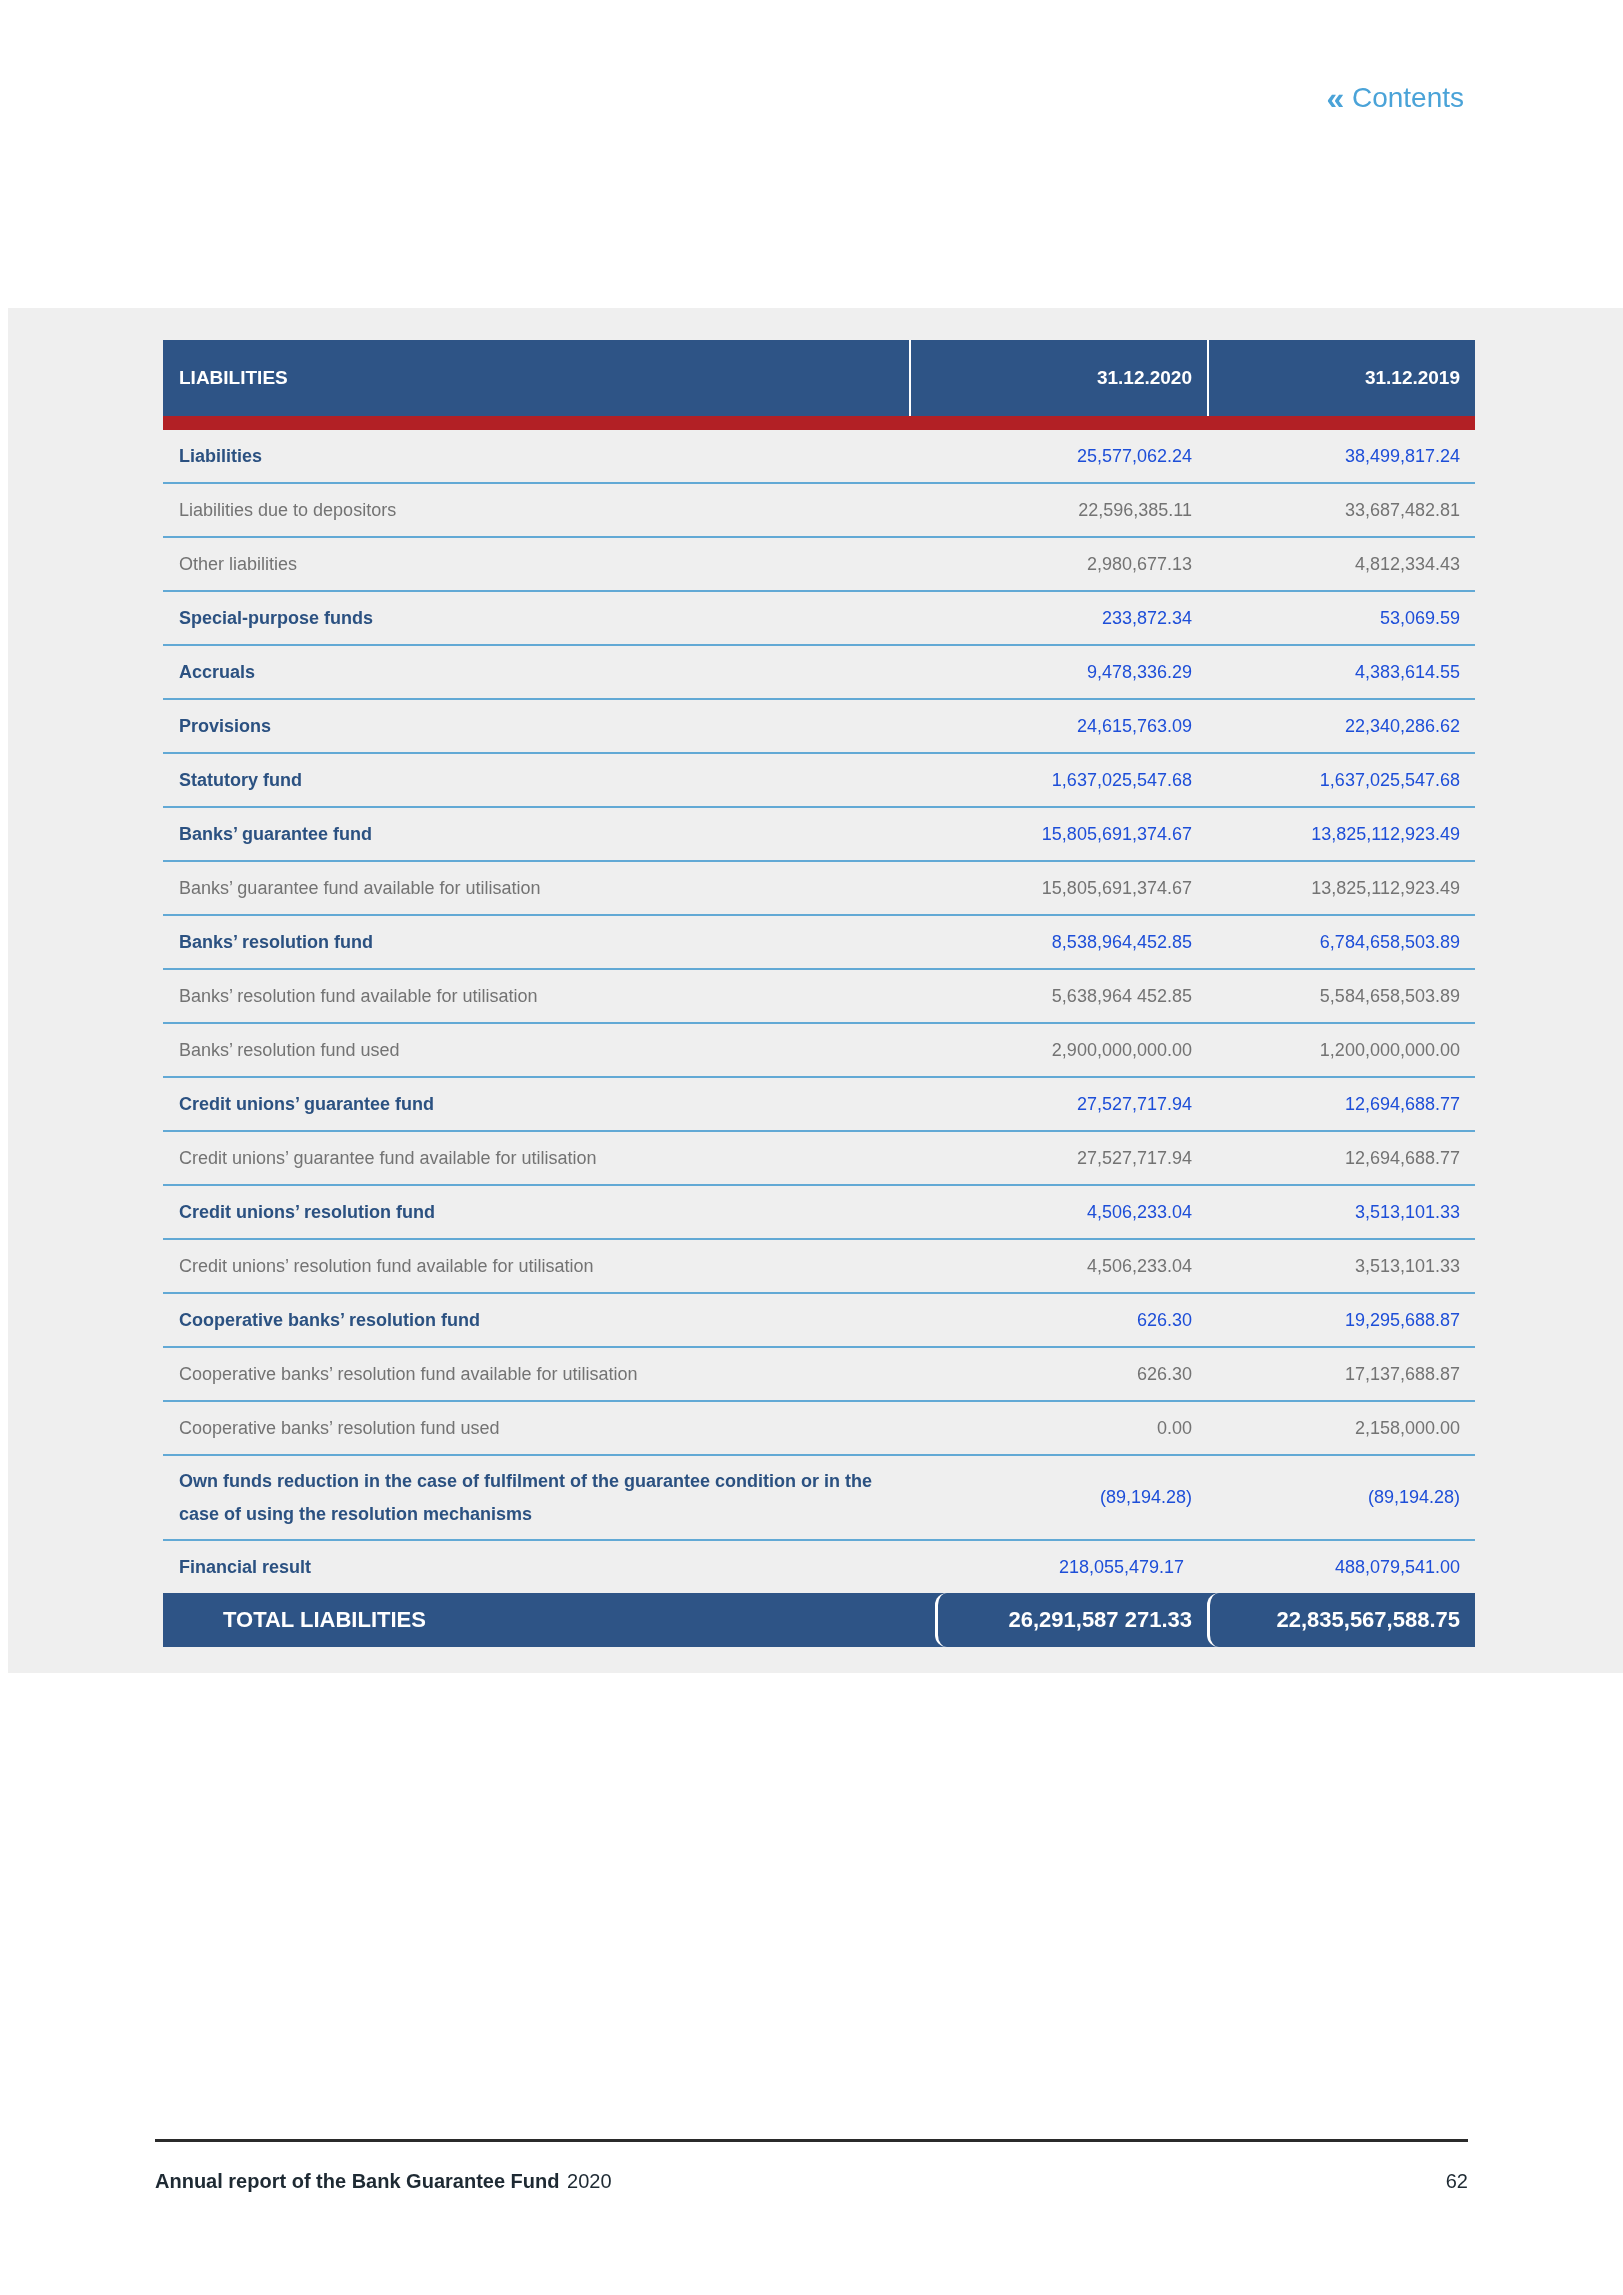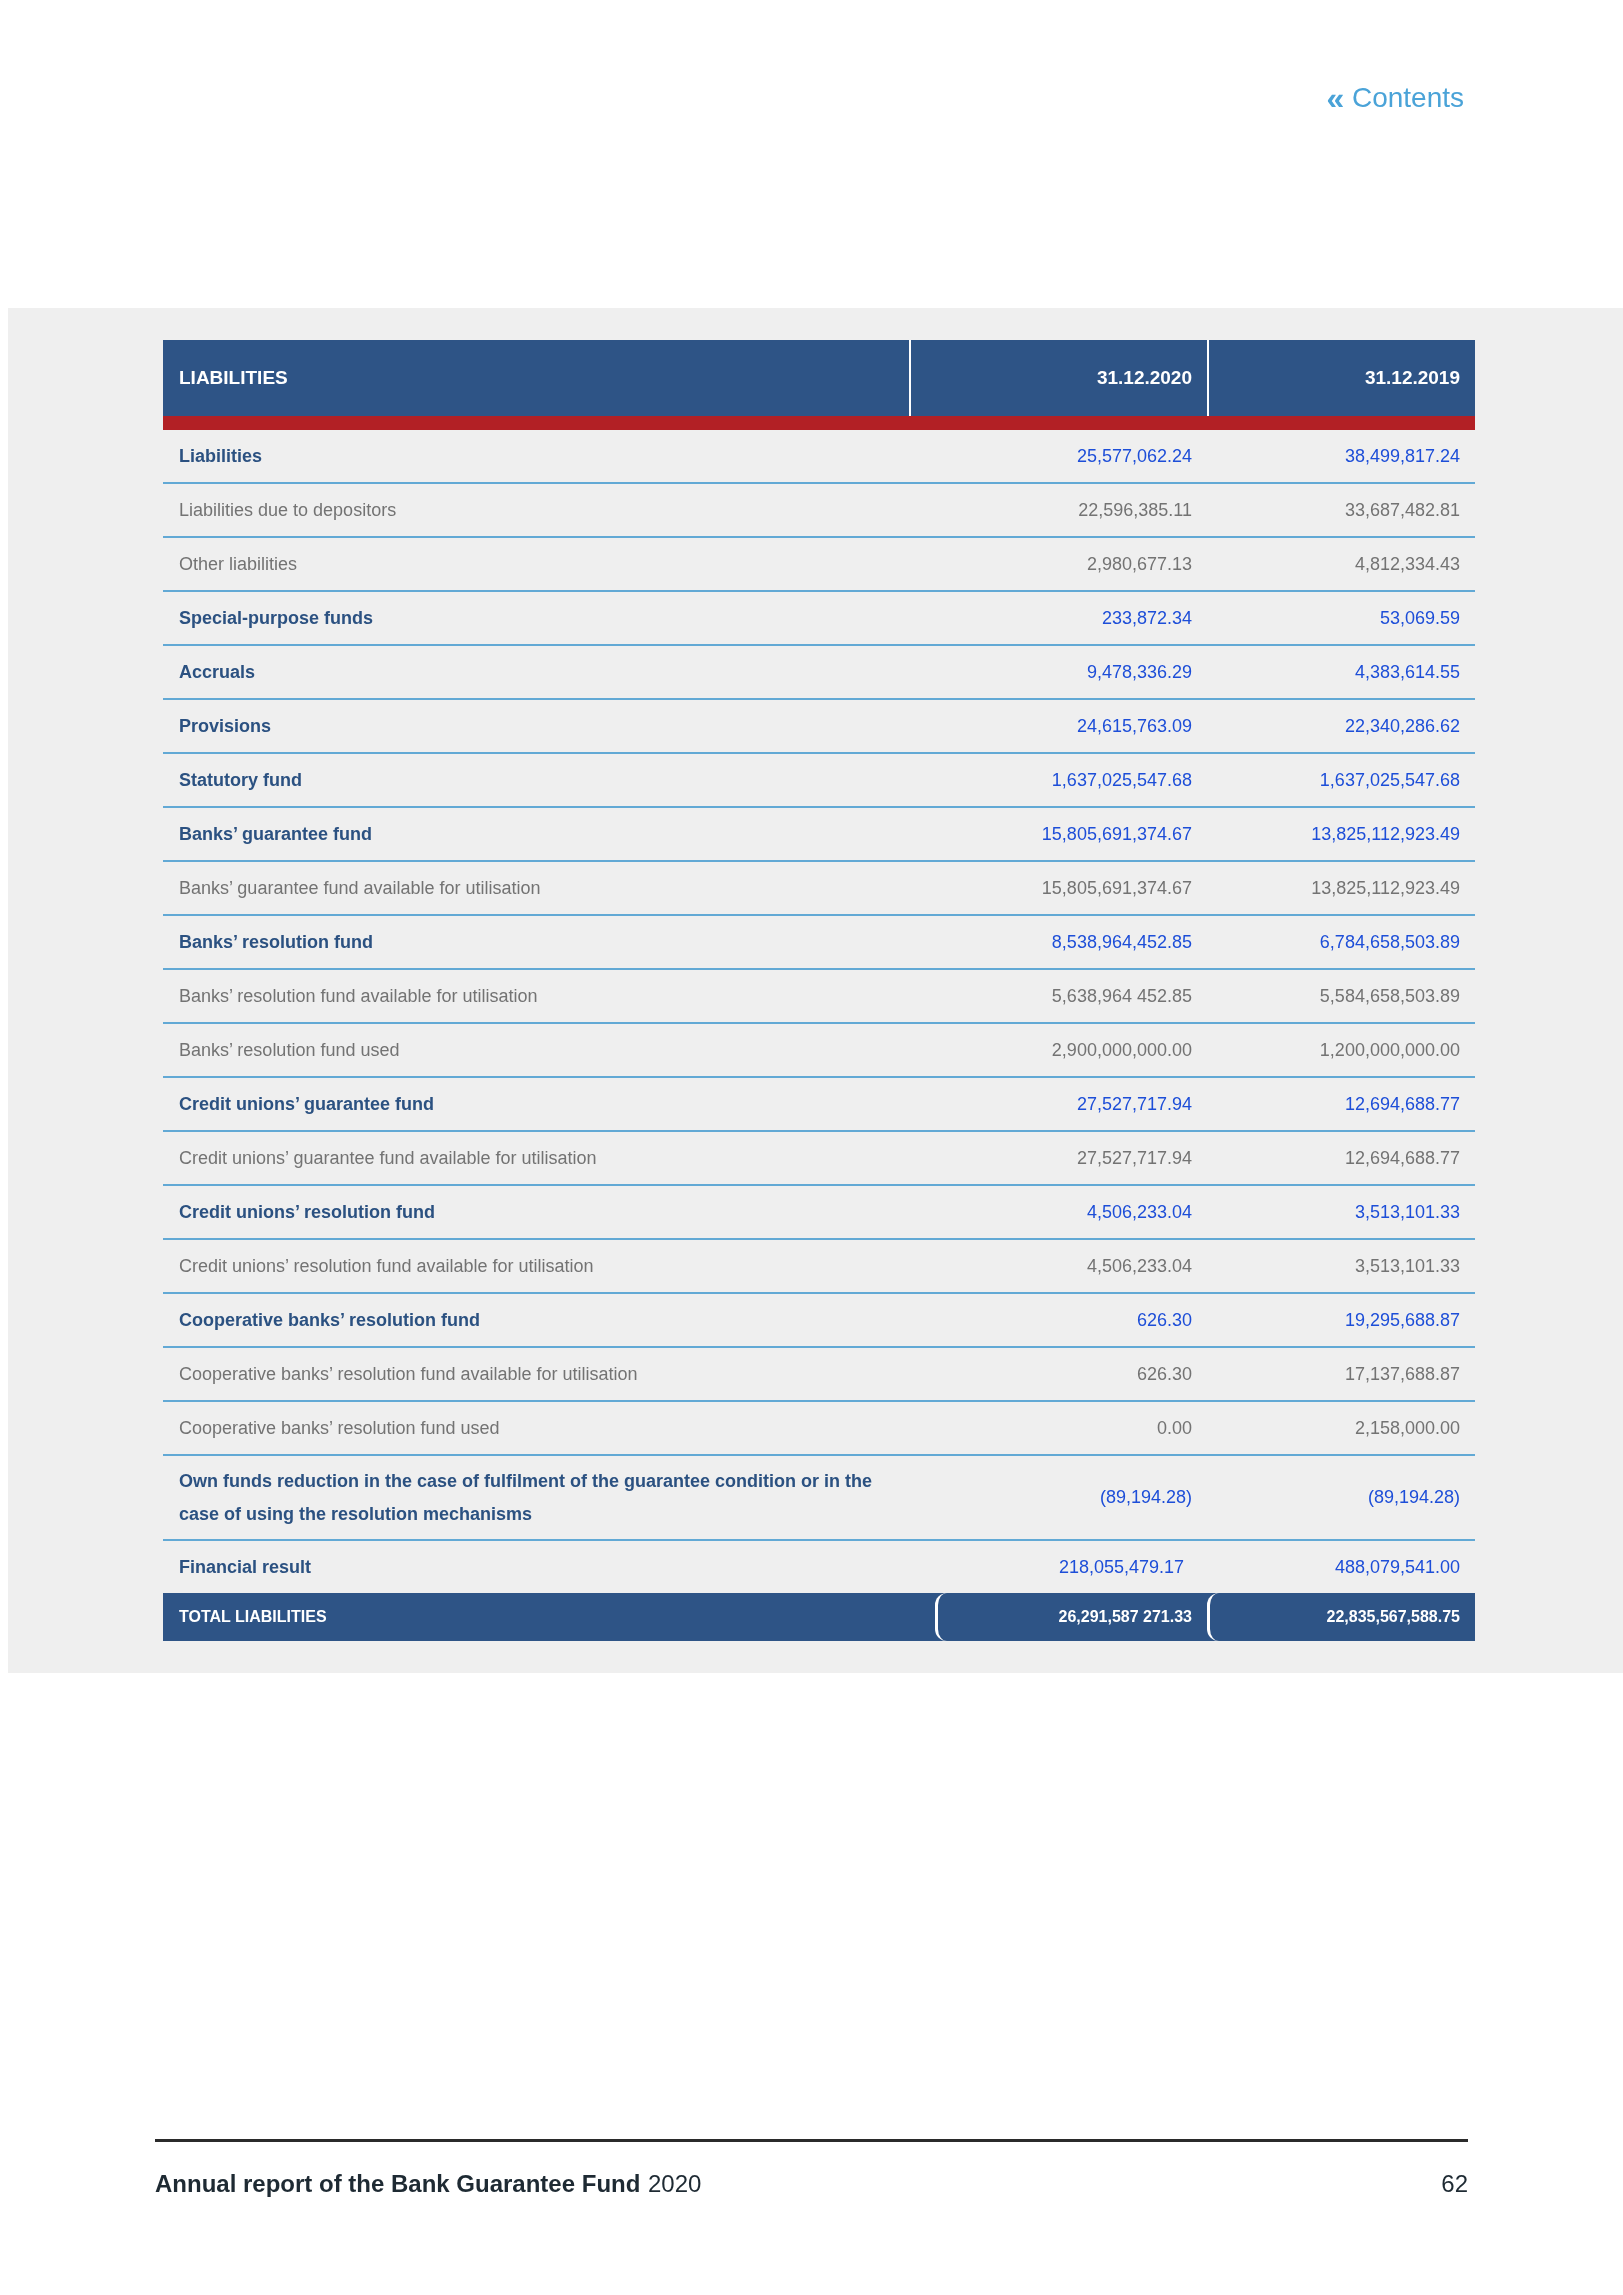--- a/index.html
+++ b/index.html
@@ -44,37 +44,37 @@
   .row:last-child { border-bottom:none;gap:8px; }
   .cell { box-sizing:border-box; }
   .cell-label { flex:1; padding:9px 53px 9px 16px; line-height:1.8; }
   .cell-num { width:272px; text-align:right; padding-right:15px; flex-shrink:0; }
   .cell-num.last { width:268px; }
   .row.emphasis .cell-label { color:#2B5181; font-weight:700; }
   .row.emphasis .cell-num { color:#1d4ed8; }
   .row.normal .cell-label, .row.normal .cell-num { color:#737373; }
 
   .total-row {
-    display:flex; height:48px; background:#2E5486;
-    color:#ffffff; font-weight:700; font-size:16px;
+    display:flex; height:54px; background:#2E5486;
+    color:#ffffff; font-weight:700; font-size:22px;padding-left:44px;
   }
   .tt { display:flex; align-items:center; box-sizing:border-box; }
   .tt-label { flex:1; padding-left:16px; }
   .tt-num { width:272px; justify-content:flex-end; padding-right:15px; border-left:3.8px solid #ffffff;border-radius:12px; }
   .tt-num.last { width:268px; }
 
   
   .footer-line {
     position:absolute; left:155px; top:2139px; width:1313px; height:3px;
     background:#2B2B2B;
   }
   .footer {
     position:absolute; left:155px; top:2170px; width:1313px;
     display:flex; justify-content:space-between; align-items:baseline;
-    font-size:24px; color:#1E2A33;
+    font-size:20px; color:#1E2A33;
   }
   .ft-bold { font-weight:700; }
   .ft-year { font-weight:400; margin-left:7.6px; }
 </style>
 </head>
 <body>
 
 <div class="page">
 
   <a class="contents-link">

